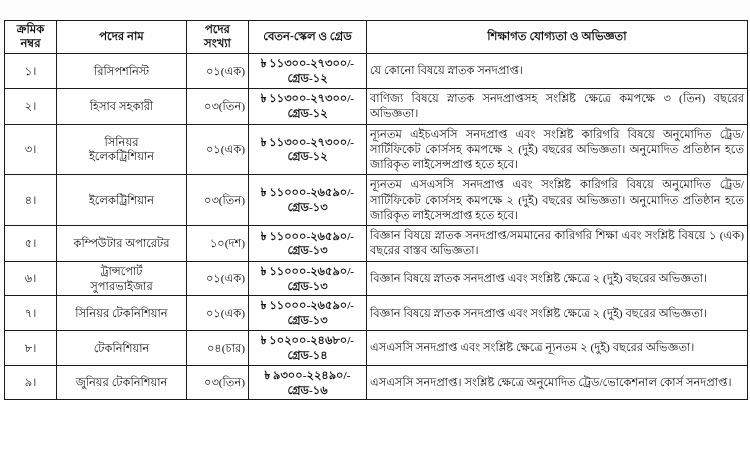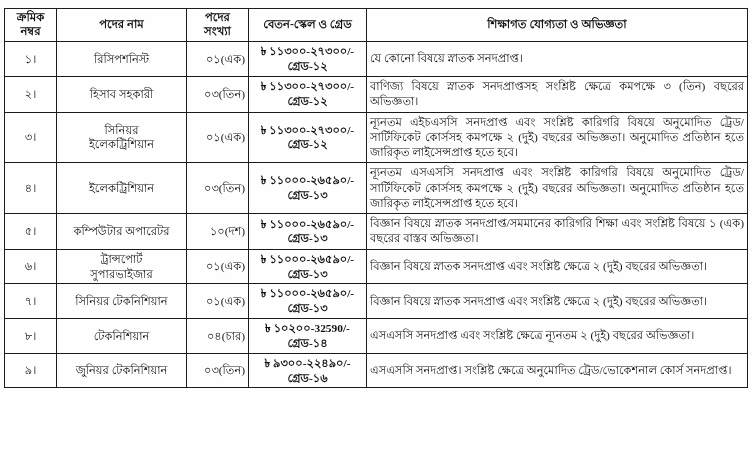--- a/index.html
+++ b/index.html
@@ -13,21 +13,21 @@
     font-family: "Liberation Serif", "DejaVu Serif", serif;
     color: #111111;
     overflow: hidden;
   }
   .page {
     position: relative;
     width: 750px;
     height: 352px;
     background: #fdfdfd;
     box-sizing: border-box;
-    padding: 8px 3px 3px 4px;
+    padding: 20px 3px 3px 4px;
   }
   table.job-table {
     width: 743px;
     border-collapse: collapse;
     table-layout: fixed;
     font-size: 11.4px;
     line-height: 1.28;
   }
   table.job-table th,
   table.job-table td {
@@ -196,21 +196,21 @@
         </td>
         <td class="qual">বিজ্ঞান বিষয়ে স্নাতক সনদপ্রাপ্ত এবং সংশ্লিষ্ট ক্ষেত্রে ২ (দুই) বছরের অভিজ্ঞতা।</td>
       </tr>
       <tr>
         <td class="serial">৮।</td>
         <td class="post">
           <span class="post-line">টেকনিশিয়ান</span>
         </td>
         <td class="count">০৪(চার)</td>
         <td class="scale">
-          <span class="scale-line">৳ ১০২০০-32590/-</span>
+          <span class="scale-line">৳ ১০২০০-২৪৬৮০/-</span>
           <span class="scale-line">গ্রেড-১৪</span>
         </td>
         <td class="qual">এসএসসি সনদপ্রাপ্ত এবং সংশ্লিষ্ট ক্ষেত্রে ন্যূনতম ২ (দুই) বছরের অভিজ্ঞতা।</td>
       </tr>
       <tr>
         <td class="serial">৯।</td>
         <td class="post">
           <span class="post-line">জুনিয়র টেকনিশিয়ান</span>
         </td>
         <td class="count">০৩(তিন)</td>

